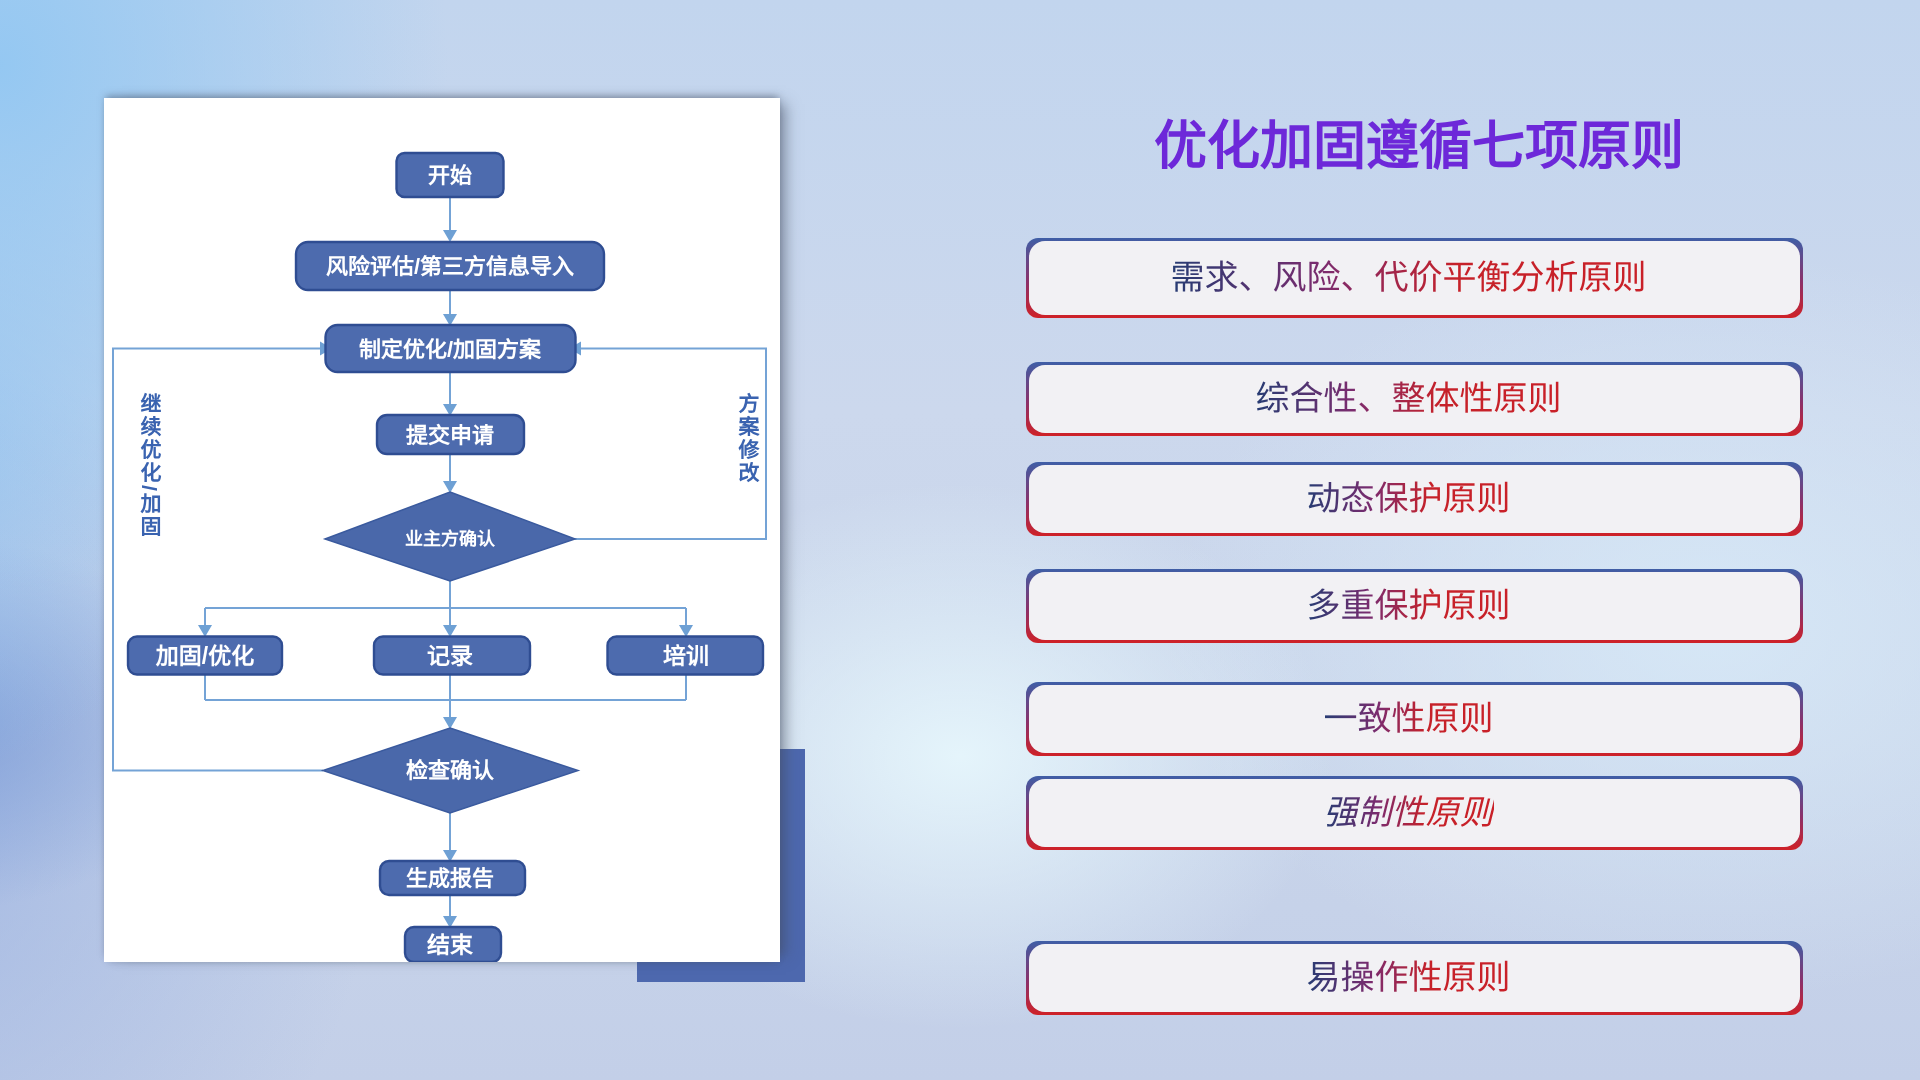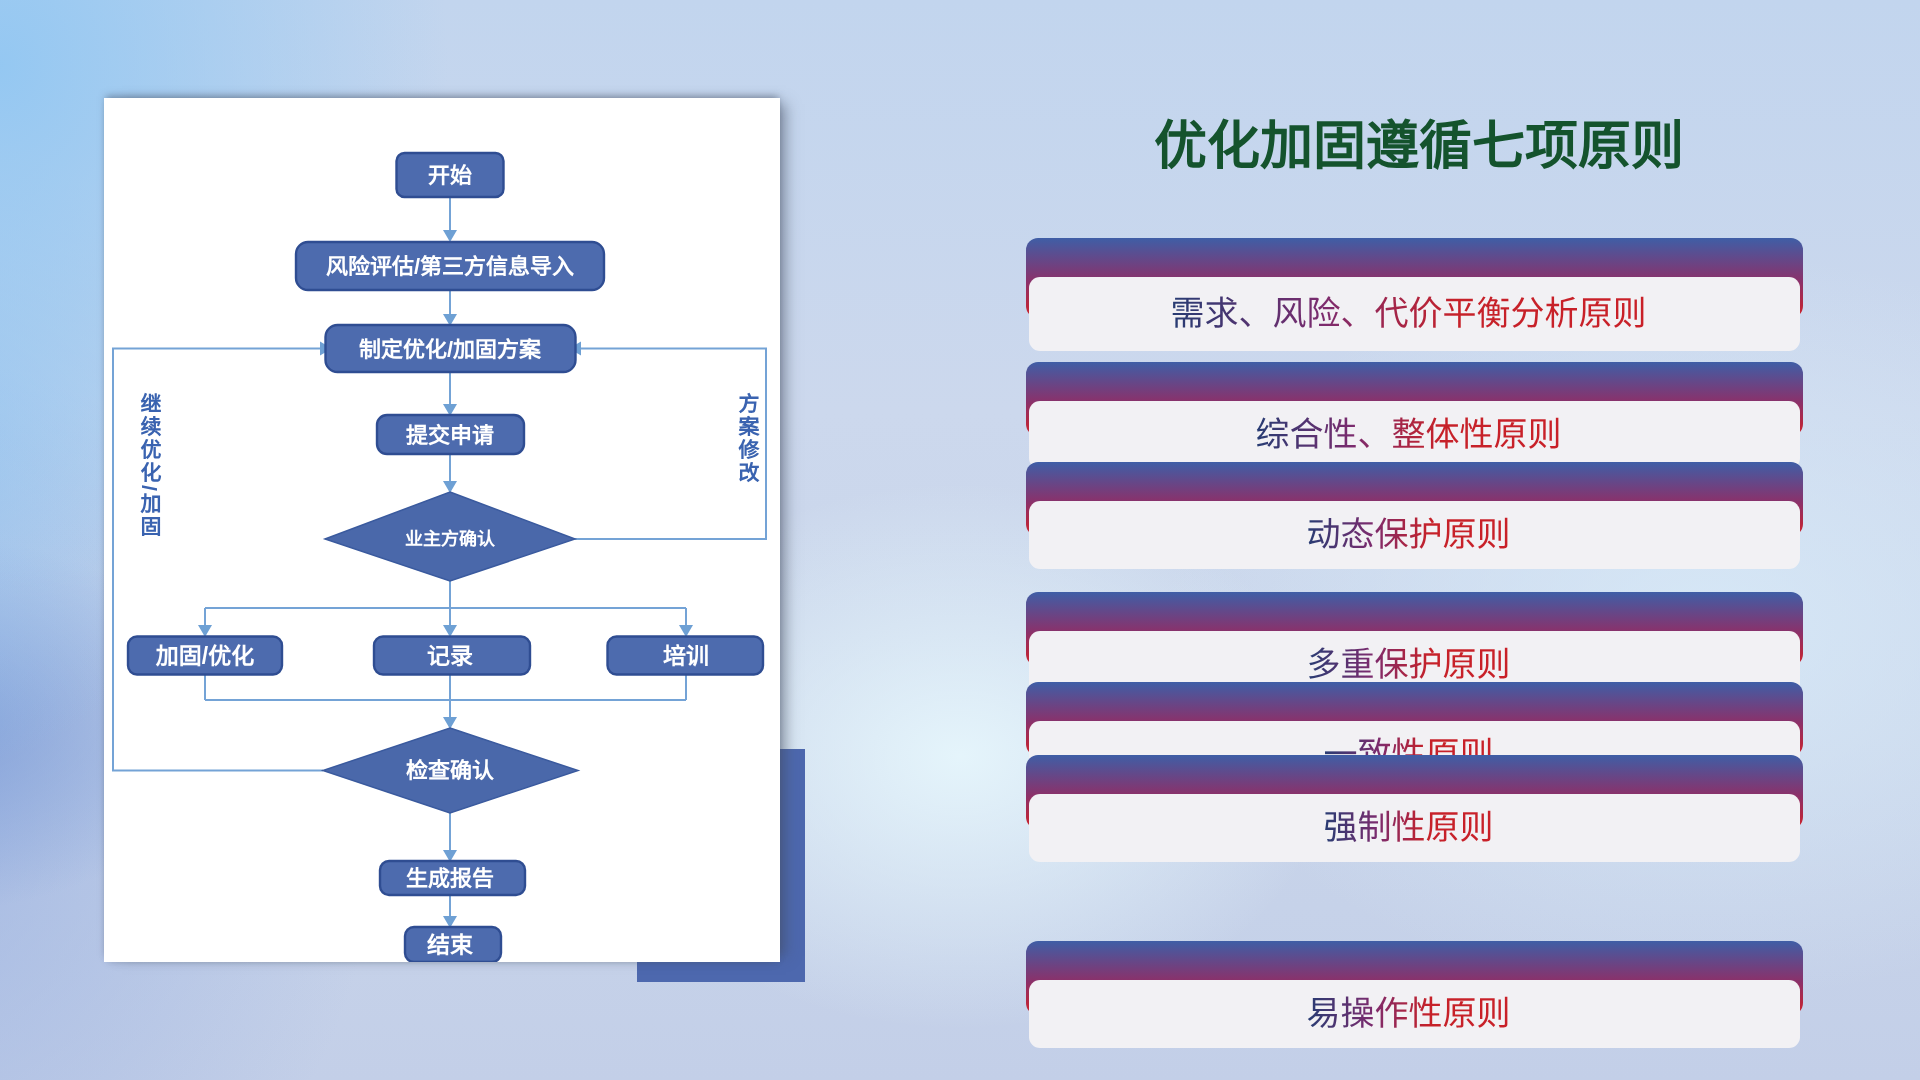--- a/index.html
+++ b/index.html
@@ -15,25 +15,25 @@
     radial-gradient(520px 380px at 50% 70%, rgba(230,246,252,0.95), rgba(230,246,252,0) 72%),
     radial-gradient(760px 520px at 89% 58%, rgba(216,234,248,0.85), rgba(216,234,248,0) 72%),
     linear-gradient(180deg, #c2d5ee 0%, #ccd8ed 38%, #c9d5ea 68%, #c3cfe8 100%);
 }
 .accent{position:absolute;left:637px;top:749px;width:168px;height:233px;background:#4d68ae;}
 .card{position:absolute;left:104px;top:98px;width:676px;height:864px;background:#ffffff;
   box-shadow:0 -4px 7px -2px rgba(70,80,100,.5), 12px 0 13px -6px rgba(70,80,100,.5), 0 4px 8px -5px rgba(70,80,100,.35);}
 .vlabel{position:absolute;writing-mode:vertical-rl;color:#3a63b0;font-weight:bold;
   font-size:21px;letter-spacing:2px;line-height:23px;}
 .title{position:absolute;left:1029px;top:103px;width:780px;text-align:center;
-  font-size:53px;font-weight:bold;color:#14532d;letter-spacing:0px;}
+  font-size:53px;font-weight:bold;color:#6d28d9;letter-spacing:0px;}
 .pbox{position:absolute;left:1026px;width:771px;border-radius:12px;padding:3px;
   background:linear-gradient(180deg,#3f5ea6 0%,#8c3069 55%,#cf2127 100%);}
-.pbox .inner{width:100%;height:100%;border-radius:11px;background:#f2f1f4;
-  display:flex;align-items:center;justify-content:center;box-sizing:border-box;padding-bottom:7px;padding-right:12px;margin-top:36px;}
+.pbox .inner{width:100%;height:100%;border-radius:16px;background:#f2f1f4;
+  display:flex;align-items:center;justify-content:center;box-sizing:border-box;padding-bottom:7px;padding-right:12px;}
 .pbox .txt{font-size:34px;font-weight:500;
   background:linear-gradient(90deg,#273c73 0%,#7c2b6e 32%,#c62129 60%,#c92028 100%);
   -webkit-background-clip:text;background-clip:text;color:transparent;}
 </style>
 </head>
 <body>
 <div class="accent"></div>
 <div class="card"></div>
 
 <svg style="position:absolute;left:104px;top:98px" width="676" height="864" viewBox="0 0 676 864">
@@ -123,31 +123,31 @@
 <div class="pbox" style="top:362px;height:68px;">
     <div class="inner">
       <span class="txt">综合性、整体性原则</span>
     </div>
   </div>
 <div class="pbox" style="top:462px;height:68px;">
     <div class="inner">
       <span class="txt">动态保护原则</span>
     </div>
   </div>
-<div class="pbox" style="top:592px;height:68px;">
+<div class="pbox" style="top:569px;height:68px;">
     <div class="inner">
       <span class="txt">多重保护原则</span>
     </div>
   </div>
 <div class="pbox" style="top:682px;height:68px;">
     <div class="inner">
       <span class="txt">一致性原则</span>
     </div>
   </div>
-<div class="pbox" style="top:755px;height:68px;">
+<div class="pbox" style="top:776px;height:68px;font-style:italic;">
     <div class="inner">
       <span class="txt">强制性原则</span>
     </div>
   </div>
 <div class="pbox" style="top:941px;height:68px;">
     <div class="inner">
       <span class="txt">易操作性原则</span>
     </div>
   </div>
 

